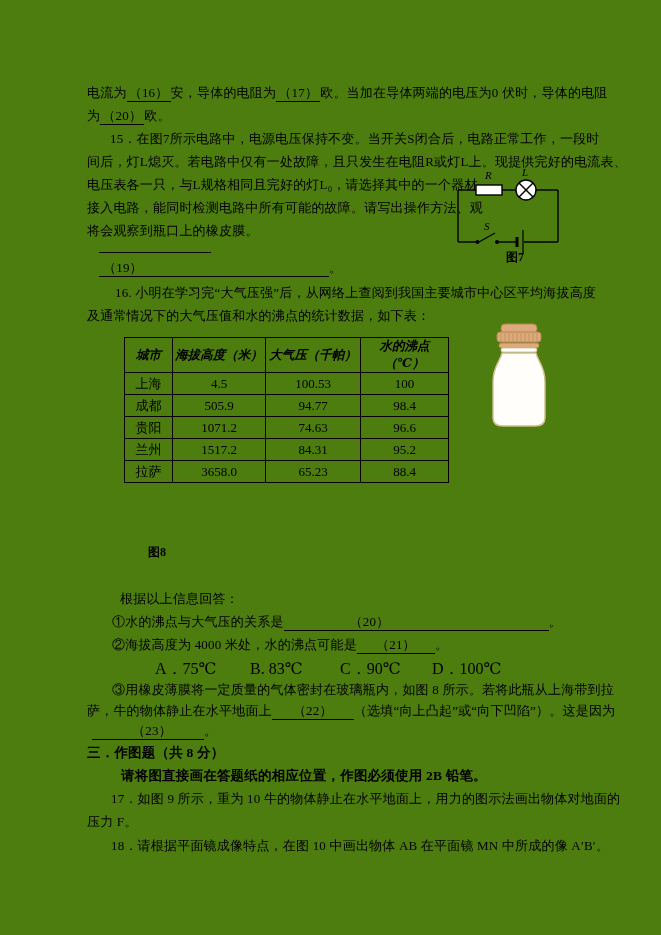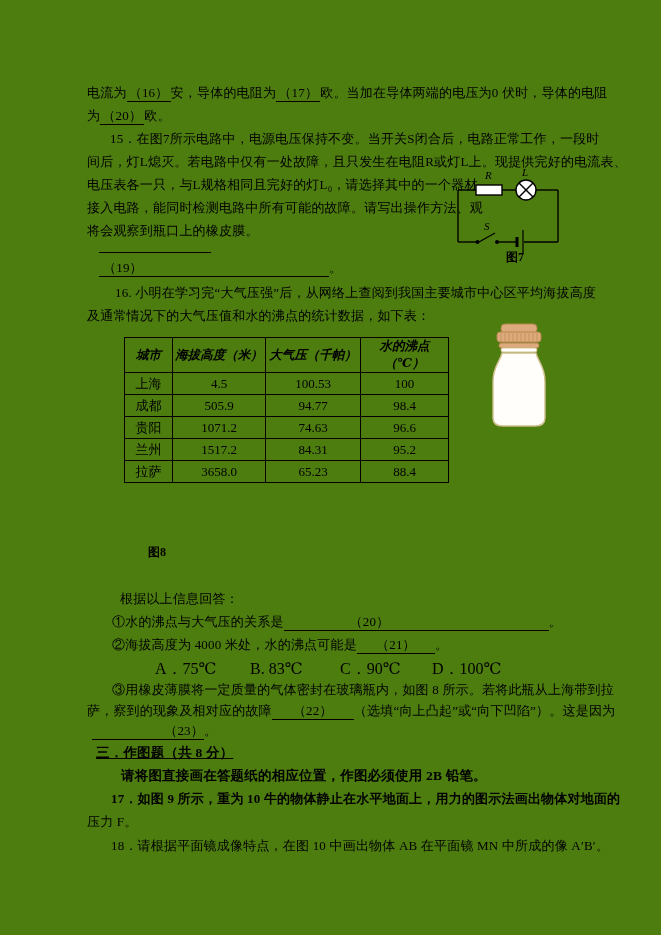--- a/index.html
+++ b/index.html
@@ -23,21 +23,21 @@
     display:inline-block;
     border-bottom:1px solid #000;
     text-align:center;
     box-sizing:border-box;
   }
   .b-small{width:44px;}
   .b19{width:230px;text-align:left;padding-left:4px;}
   .b20{width:265px;text-align:left;padding-left:66px;}
   .b21{width:78px;}
   .b22{width:82px;}
-  .b23{width:112px;text-align:right;padding-left:8px;}
+  .b23{width:112px;text-align:center;padding-left:8px;}
   .rule{
     position:absolute;
     border-bottom:1px solid #000;
     height:0;
   }
   table.datatable{
     position:absolute;
     left:124px;top:337px;
     border-collapse:collapse;
     table-layout:fixed;
@@ -218,25 +218,25 @@
     <span>②海拔高度为 4000 米处，水的沸点可能是</span><span class="blank b21">（21）</span><span>。</span>
   </div>
 
   <div class="opt" style="left:155px;top:659px;">A．75℃</div>
   <div class="opt" style="left:250px;top:659px;">B. 83℃</div>
   <div class="opt" style="left:340px;top:659px;">C．90℃</div>
   <div class="opt" style="left:432px;top:659px;">D．100℃</div>
 
   <div class="line" style="left:112px;top:681px;">③用橡皮薄膜将一定质量的气体密封在玻璃瓶内，如图 8 所示。若将此瓶从上海带到拉</div>
   <div class="line" style="left:87px;top:702px;">
-    <span>萨，察到的现象及相对应的故障</span><span class="blank b22">（22）</span><span>（选填“向上凸起”或“向下凹陷”）。这是因为</span>
+    <span>萨，牛的物体静止在水平地面上</span><span class="blank b22">（22）</span><span>（选填“向上凸起”或“向下凹陷”）。这是因为</span>
   </div>
   <div class="line" style="left:92px;top:722px;">
     <span class="blank b23">（23）</span><span>。</span>
   </div>
 
-  <div class="line bold" style="left:96px;top:744px;font-size:13.5px;text-decoration:underline;">三．作图题（共 8 分）</div>
+  <div class="line bold" style="left:87px;top:744px;font-size:13.5px;">三．作图题（共 8 分）</div>
   <div class="line bold" style="left:121px;top:767px;font-size:13.5px;">请将图直接画在答题纸的相应位置，作图必须使用 2B 铅笔。</div>
-  <div class="line" style="left:111px;top:790px;font-weight:bold;">17．如图 9 所示，重为 10 牛的物体静止在水平地面上，用力的图示法画出物体对地面的</div>
+  <div class="line" style="left:111px;top:790px;">17．如图 9 所示，重为 10 牛的物体静止在水平地面上，用力的图示法画出物体对地面的</div>
   <div class="line" style="left:87px;top:813px;">压力 F。</div>
   <div class="line" style="left:111px;top:837px;">18．请根据平面镜成像特点，在图 10 中画出物体 AB 在平面镜 MN 中所成的像 A′B′。</div>
 
 </div>
 
 </body></html>

